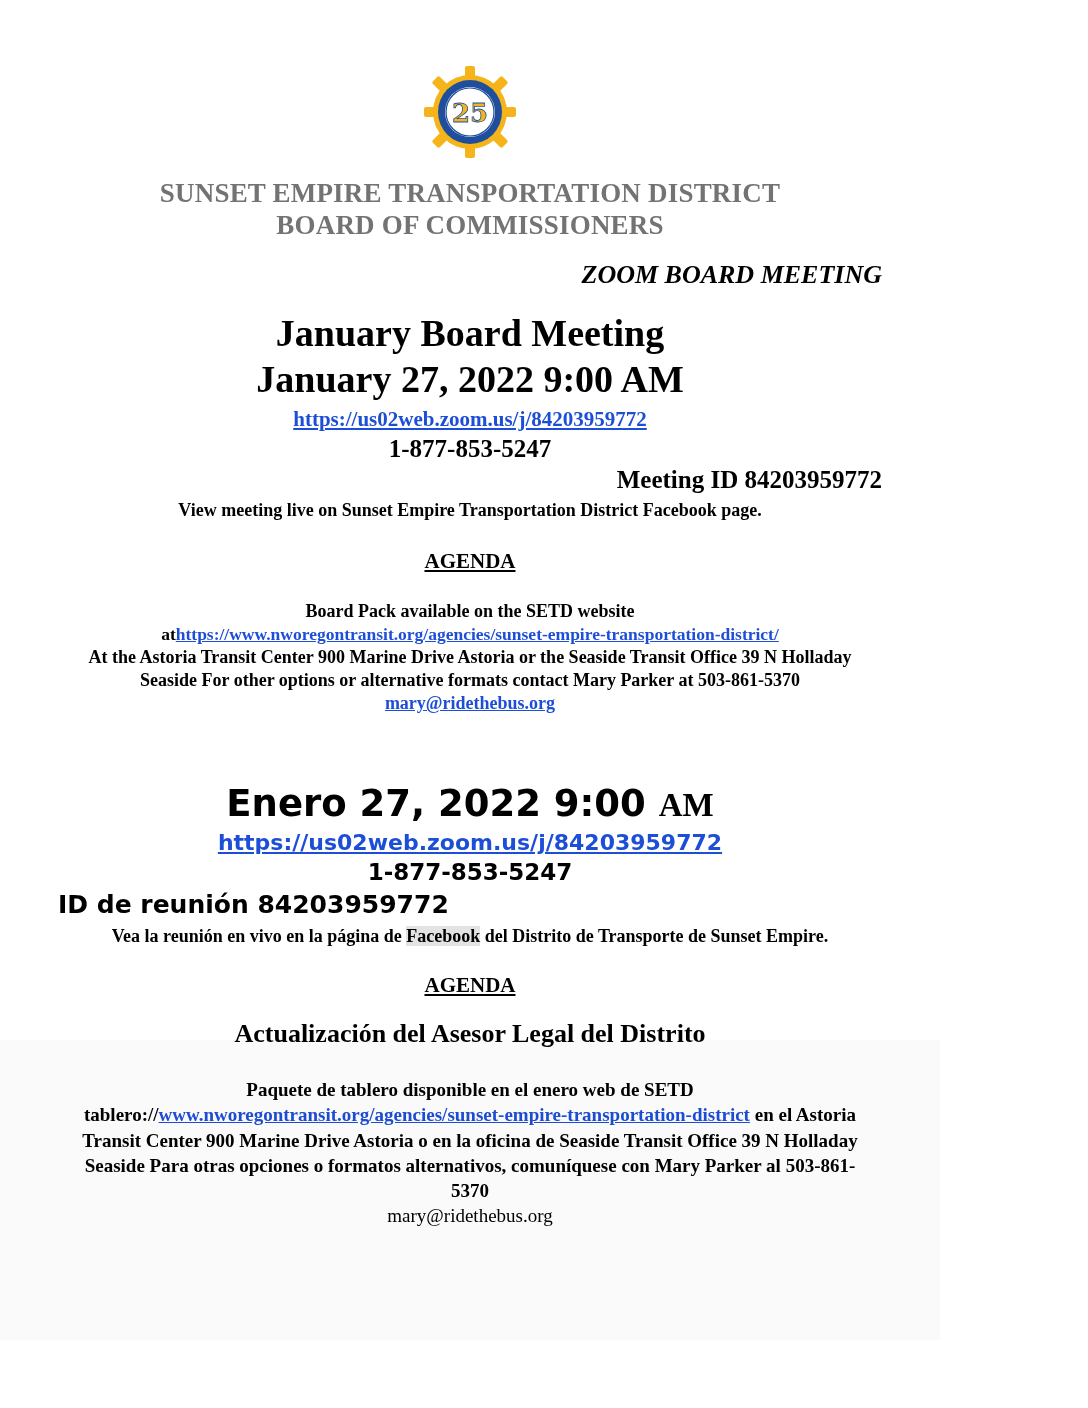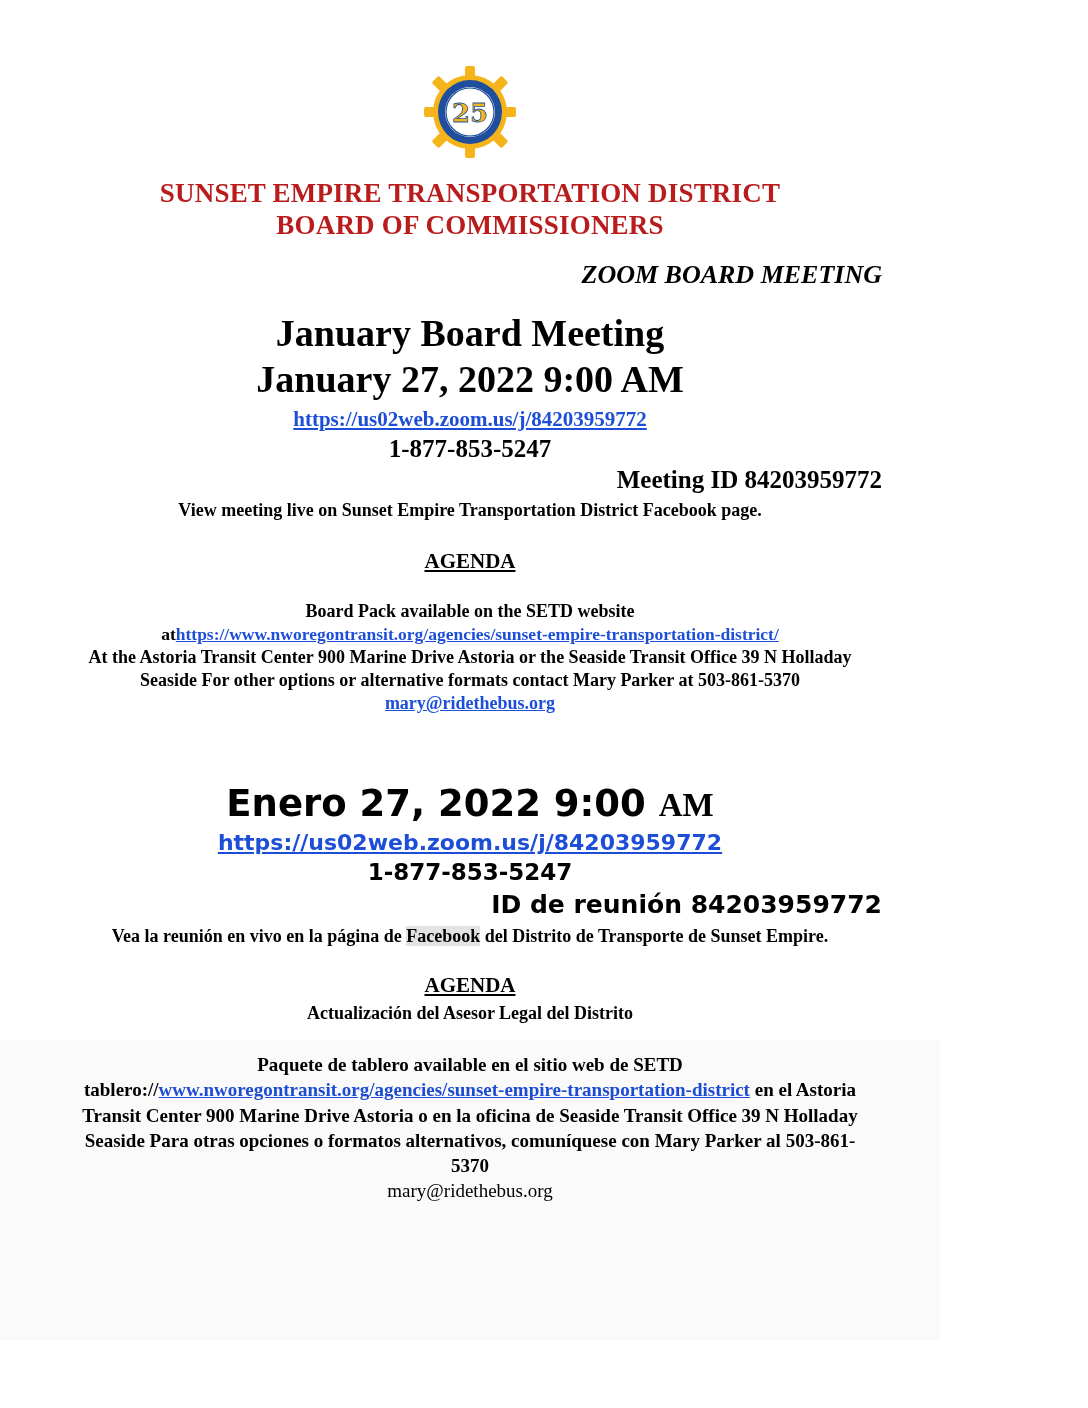--- a/index.html
+++ b/index.html
@@ -32,21 +32,21 @@
   .logo {
     display: inline-block;
     position: relative;
     width: 96px;
     height: 96px;
   }
 
   
   .org-title {
     text-align: center;
-    color: #b91c1c;
+    color: #737373;
     font-weight: bold;
     font-size: 27px;
     line-height: 1.18;
     letter-spacing: .2px;
   }
   .org-title .line2 { display: block; }
 
   .zoom-label {
     text-align: right;
     font-style: italic;
@@ -167,21 +167,21 @@
     margin-top: 4px;
   }
   .es-phone {
     text-align: center;
     font-family: "DejaVu Sans", sans-serif;
     font-weight: bold;
     font-size: 23px;
     margin-top: 4px;
   }
   .es-meeting-id {
-    text-align: right;
+    text-align: left;
     font-family: "DejaVu Sans", sans-serif;
     font-weight: bold;
     font-size: 25px;
     margin-top: 5px;
   }
   .es-fb-note {
     text-align: center;
     font-size: 18px;
     font-weight: bold;
     margin-top: 7px;
@@ -191,23 +191,23 @@
   }
   .es-agenda-head {
     text-align: center;
     font-size: 21px;
     font-weight: bold;
     text-decoration: underline;
     margin-top: 26px;
   }
   .es-agenda-item {
     text-align: center;
-    font-size: 18px;
-    font-weight: bold;
-    margin-top: 5px;
+    font-size: 26px;
+    font-weight: bold;
+    margin-top: 21px;
   }
   .es-pack-note {
     text-align: center;
     font-size: 19px;
     font-weight: bold;
     margin-top: 30px;
   }
   .es-contact-block {
     text-align: center;
     font-size: 19px;
@@ -295,20 +295,20 @@
     <a class="es-zoom-link link" href="#">https://us02web.zoom.us/j/84203959772</a>
 
     <div class="es-phone">1-877-853-5247</div>
     <div class="es-meeting-id">ID de reunión 84203959772</div>
 
     <div class="es-fb-note"><span>Vea la reunión en vivo en la página de </span><span class="hl">Facebook</span><span> del Distrito de Transporte de Sunset Empire.</span></div>
 
     <div class="es-agenda-head">AGENDA</div>
     <div class="es-agenda-item">Actualización del Asesor Legal del Distrito</div>
 
-    <div class="es-pack-note">Paquete de tablero available en el sitio web de SETD</div>
+    <div class="es-pack-note">Paquete de tablero disponible en el enero web de SETD</div>
 
     <div class="es-contact-block"><span>tablero://</span><a class="link" href="#">www.nworegontransit.org/agencies/sunset-empire-transportation-district</a><span> en el Astoria Transit Center 900 Marine Drive Astoria o en la oficina de Seaside Transit Office 39 N Holladay Seaside Para otras opciones o formatos alternativos, comuníquese con Mary Parker al 503-861-5370</span></div>
 
     <div class="es-email">mary@ridethebus.org</div>
   </div>
 
 </div>
 
 </body></html>

